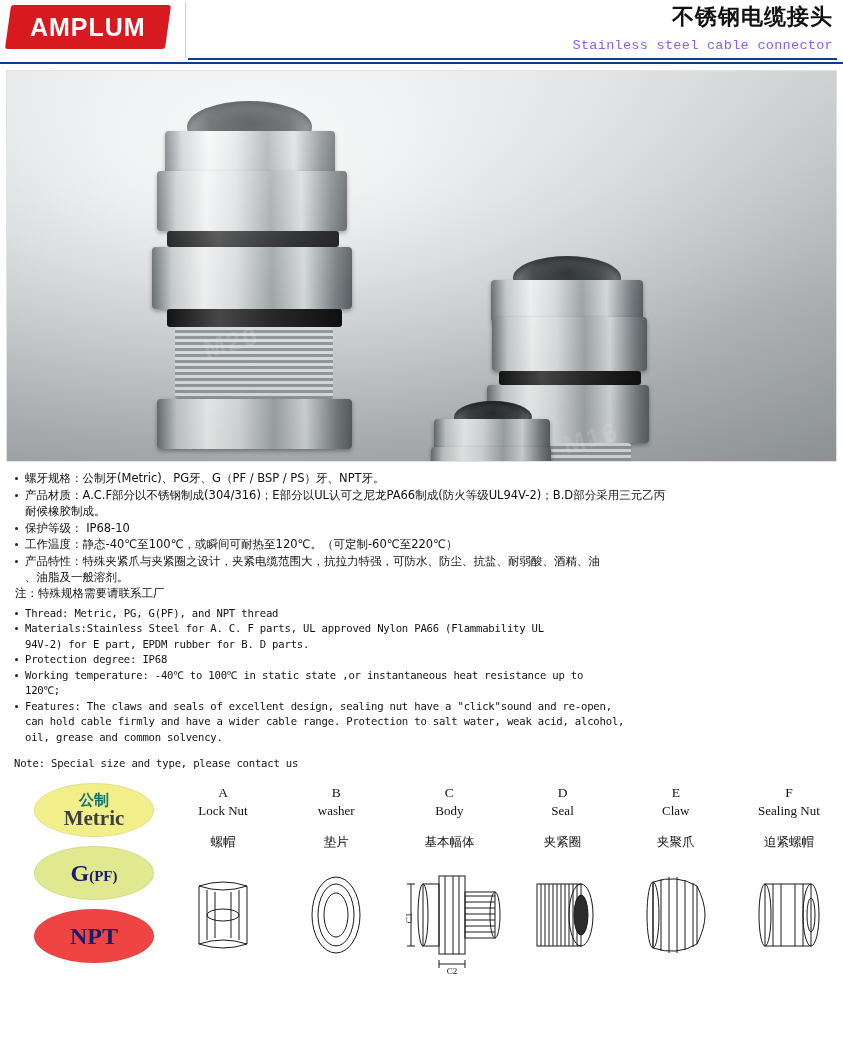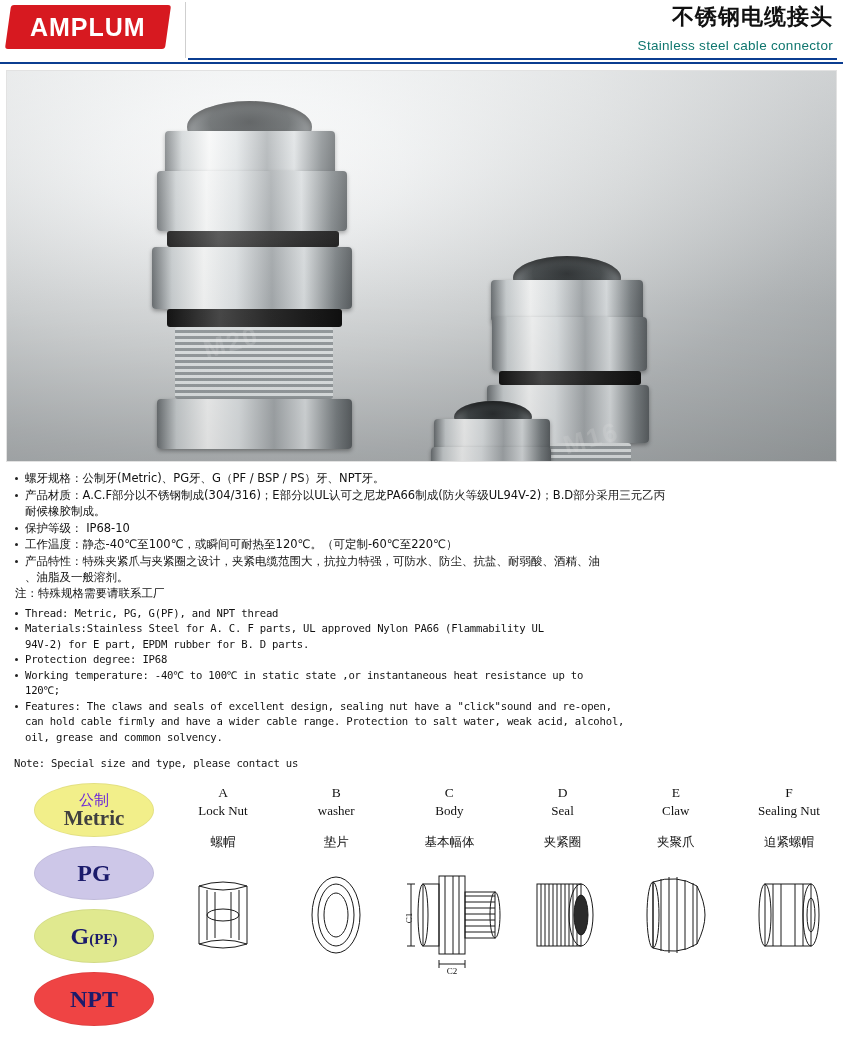--- a/index.html
+++ b/index.html
@@ -31,22 +31,22 @@
     position:absolute;left:185px;top:2px;width:1px;height:56px;background:#cfcfcf;
   }
   .header-titles{
     position:absolute;right:10px;top:2px;text-align:right;
   }
   .title-cn{
     font-size:22px;color:#111111;font-weight:bold;letter-spacing:1px;
     font-family:"DejaVu Sans", sans-serif;
   }
   .title-en{
-    font-size:13.5px;color:#0f766e;margin-top:6px;letter-spacing:.3px;
-    font-family:Liberation Sans, sans-serif;
+    font-size:13.5px;color:#8b5cf6;margin-top:6px;letter-spacing:.3px;
+    font-family:Liberation Mono, monospace;
   }
   .header-rule{
     position:absolute;left:188px;right:6px;bottom:2px;height:2px;background:#0b3d91;
   }
 
   
   .photo{
     position:relative;margin:6px 6px 0 6px;height:390px;
     background:
       radial-gradient(ellipse at 30% 25%, #ffffff 0%, #f2f4f5 18%, #d7dadb 45%, #b9bdbf 70%, #9fa4a6 100%);
@@ -106,21 +106,21 @@
   .badges{position:absolute;left:34px;top:0;width:130px;}
   .badge{
     width:118px;height:52px;border-radius:50%/50%;
     display:flex;flex-direction:column;align-items:center;justify-content:center;
     margin-bottom:9px;border:1px solid rgba(0,0,0,.06);
   }
   .badge.metric{background:#f2ef8a;}
   .badge.pg{background:#cdc7e8;}
   .badge.gpf{background:#e0e98f;}
   .badge.npt{background:#ef4444;}
-  .badge-cn{font-family:"DejaVu Sans",sans-serif;font-size:15px;color:#6d28d9;font-weight:normal;line-height:17px;}
+  .badge-cn{font-family:"DejaVu Sans",sans-serif;font-size:15px;color:#0f766e;font-weight:bold;line-height:17px;}
   .badge-en{font-family:Liberation Serif, serif;font-size:21px;color:#404040;font-weight:bold;line-height:19px;}
   .badge-big{font-family:"Liberation Serif",serif;font-size:24px;color:#1b1b6b;font-weight:bold;}
   .badge-big .sub{font-size:15px;}
 
   .parts{position:absolute;left:175px;top:2px;right:6px;display:flex;justify-content:space-between;}
   .part{width:96px;text-align:center;}
   .part-letter{font-family:"Liberation Serif",serif;font-size:13.5px;color:#111;margin-bottom:2px;}
   .part-en{font-family:"Liberation Serif",serif;font-size:13px;color:#111;line-height:16px;}
   .part-cn{font-family:"DejaVu Sans",sans-serif;font-size:12.5px;color:#111;line-height:16px;margin-top:15px;}
   .part-art{height:110px;margin-top:12px;position:relative;text-align:center;}
@@ -201,23 +201,20 @@
     <div class="en-note">Note: Special size and type, please contact us</div>
   </div>
 
   <div class="bottom">
 
     <div class="badges">
       <div class="badge metric">
         <div class="badge-cn">公制</div>
         <div class="badge-en">Metric</div>
       </div>
-      <div class="badge pg">
-        <div class="badge-big">PG</div>
-      </div>
       <div class="badge gpf">
         <div class="badge-big"><span>G</span><span class="sub">(PF)</span></div>
       </div>
       <div class="badge npt">
         <div class="badge-big">NPT</div>
       </div>
     </div>
 
     <div class="parts">
 

